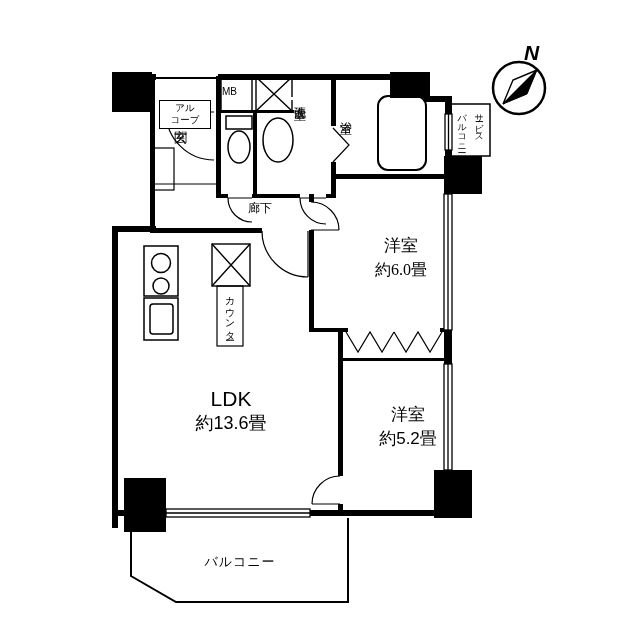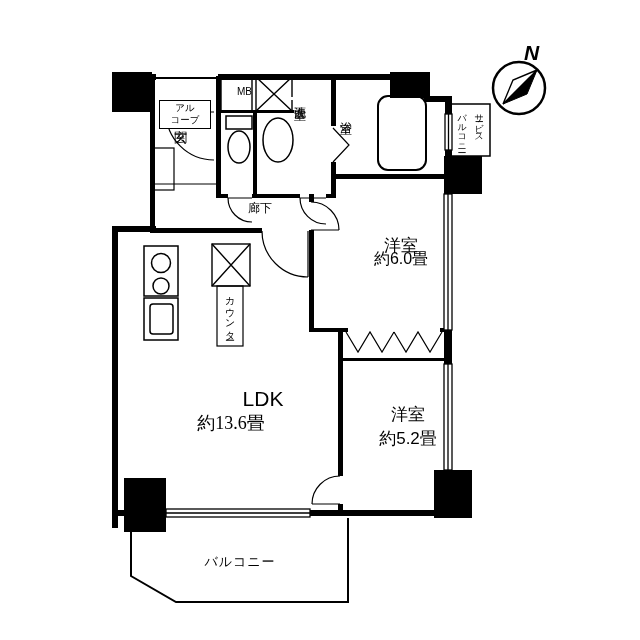--- a/index.html
+++ b/index.html
@@ -122,39 +122,39 @@
       <polygon points="537,70 503,104 513,80" fill="#fff" stroke="#000" stroke-width="1.4"></polygon>
       <polygon points="537,70 503,104 527,94" fill="#000" stroke="#000" stroke-width="1"></polygon>
     </g>
   </svg>
 
   <div class="lbl north" style="left:524px;top:40px;">N</div>
 
   <div class="lbl boxlabel" style="left:159px;top:76px;width:46px;font-size:9.5px;">アル
 コーブ</div>
 
-  <div class="lbl" style="left:222px;top:86px;width:30px;text-align:right;font-size:10px;">MB</div>
+  <div class="lbl" style="left:222px;top:86px;width:30px;text-align:left;font-size:10px;">MB</div>
 
   <div class="lbl vert" style="left:172px;top:119px;font-size:13px;">玄関</div>
 
   <div class="lbl vert onwhite" style="left:291px;top:97px;font-size:12px;letter-spacing:1px;">洗面室</div>
 
   <div class="lbl vert" style="left:338px;top:112px;font-size:12px;letter-spacing:1px;">浴室</div>
 
   <div class="lbl vert" style="left:453px;top:107px;font-size:9px;letter-spacing:0;line-height:1.9;text-orientation:upright;">サービス
 バルコニー</div>
 
   <div class="lbl center" style="left:260px;top:201px;font-size:12px;text-align:right;">廊下</div>
 
   <div class="lbl vert onwhite" style="left:222px;top:289px;font-size:10px;letter-spacing:0;">カウンター</div>
 
   <div class="lbl center" style="left:401px;top:235px;font-size:17px;">洋室</div>
-  <div class="lbl center" style="left:401px;top:249px;font-size:16px;">約6.0畳</div>
+  <div class="lbl center" style="left:401px;top:260px;font-size:16px;font-family:Liberation Serif, serif;">約6.0畳</div>
 
-  <div class="lbl center" style="left:231px;top:386px;font-size:21px;margin-left:32px;">LDK</div>
-  <div class="lbl center" style="left:231px;top:412px;font-size:18px;font-family:Liberation Serif, serif;">約13.6畳</div>
+  <div class="lbl center" style="left:231px;top:386px;font-size:21px;">LDK</div>
+  <div class="lbl center" style="left:231px;top:412px;font-size:18px;">約13.6畳</div>
 
   <div class="lbl center" style="left:408px;top:404px;font-size:17px;">洋室</div>
   <div class="lbl center" style="left:408px;top:428px;font-size:17px;">約5.2畳</div>
 
   <div class="lbl center" style="left:240px;top:554px;font-size:13px;letter-spacing:1px;">バルコニー</div>
 
 </div>
 
 </body></html>

